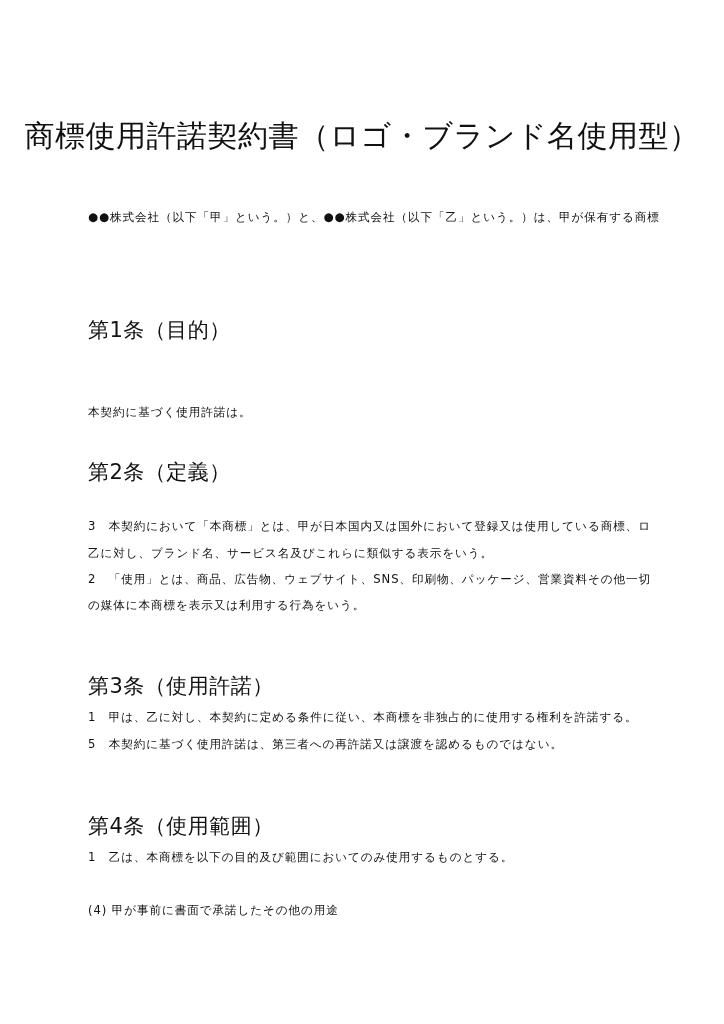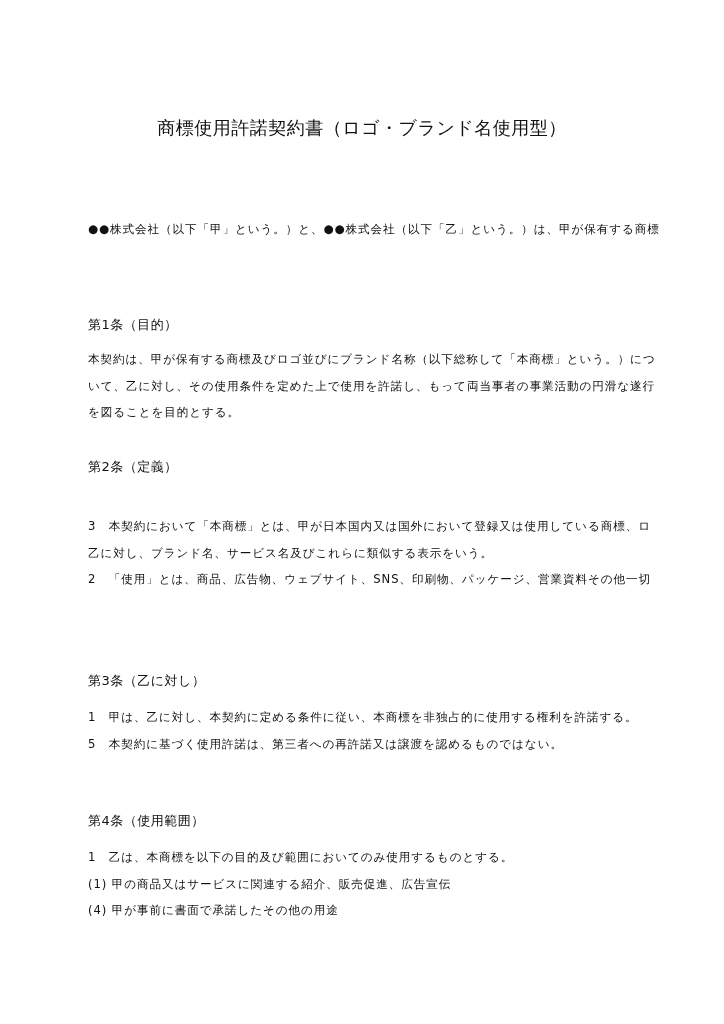--- a/index.html
+++ b/index.html
@@ -4,51 +4,49 @@
 <style>
   html, body { margin: 0; padding: 0; background: #ffffff; }
   body {
     width: 724px; height: 1024px; position: relative; overflow: hidden;
     font-family: "DejaVu Sans", "Liberation Sans", sans-serif;
     color: #111111;
   }
   .page { position: absolute; left: 0; top: 0; width: 724px; height: 1024px; }
   .title {
     position: absolute; left: 0; width: 724px; top: 116px;
-    text-align: center; font-size: 18px; letter-spacing: 0.5px;
+    text-align: center; font-size: 30px; letter-spacing: 0.5px;
     white-space: nowrap;
   }
   .line {
     position: absolute; left: 88px; font-size: 11.6px; white-space: nowrap;
     letter-spacing: 0.9px;
   }
   .heading {
-    position: absolute; left: 88px; font-size: 13px; white-space: nowrap;
+    position: absolute; left: 88px; font-size: 21px; white-space: nowrap;
     letter-spacing: 0.5px;
   }
 </style>
 </head>
 <body>
 
 <div class="page">
   <div class="title">商標使用許諾契約書（ロゴ・ブランド名使用型）</div>
 
-  <div class="line" style="top:222px">●●株式会社（以下「甲」という。）と、●●株式会社（以下「乙」という。）は、甲が保有する商標</div>
+  <div class="line" style="top:210px">●●株式会社（以下「甲」という。）と、●●株式会社（以下「乙」という。）は、甲が保有する商標</div>
 
   <div class="heading" style="top:316px">第1条（目的）</div>
-  <div class="line" style="top:352px">本契約は、甲が保有する商標及びロゴ並びにブランド名称（以下総称して「本商標」という。）につ</div>
-  <div class="line" style="top:379px">いて、乙に対し、その使用条件を定めた上で使用を許諾し、もって両当事者の事業活動の円滑な遂行</div>
-  <div class="line" style="top:405px">を図ることを目的とする。</div>
+  <div class="line" style="top:405px">本契約に基づく使用許諾は。</div>
 
   <div class="heading" style="top:458px">第2条（定義）</div>
   <div class="line" style="top:519px">3　本契約において「本商標」とは、甲が日本国内又は国外において登録又は使用している商標、ロ</div>
   <div class="line" style="top:546px">乙に対し、ブランド名、サービス名及びこれらに類似する表示をいう。</div>
   <div class="line" style="top:572px">2　「使用」とは、商品、広告物、ウェブサイト、SNS、印刷物、パッケージ、営業資料その他一切</div>
+  <div class="line" style="top:598px">の媒体に本商標を表示又は利用する行為をいう。</div>
 
-  <div class="heading" style="top:672px">第3条（乙に対し）</div>
+  <div class="heading" style="top:672px">第3条（使用許諾）</div>
   <div class="line" style="top:710px">1　甲は、乙に対し、本契約に定める条件に従い、本商標を非独占的に使用する権利を許諾する。</div>
   <div class="line" style="top:737px">5　本契約に基づく使用許諾は、第三者への再許諾又は譲渡を認めるものではない。</div>
 
   <div class="heading" style="top:812px">第4条（使用範囲）</div>
   <div class="line" style="top:850px">1　乙は、本商標を以下の目的及び範囲においてのみ使用するものとする。</div>
-  <div class="line" style="top:877px">(1) 甲の商品又はサービスに関連する紹介、販売促進、広告宣伝</div>
   <div class="line" style="top:903px">(4) 甲が事前に書面で承諾したその他の用途</div>
 </div>
 
 </body></html>

